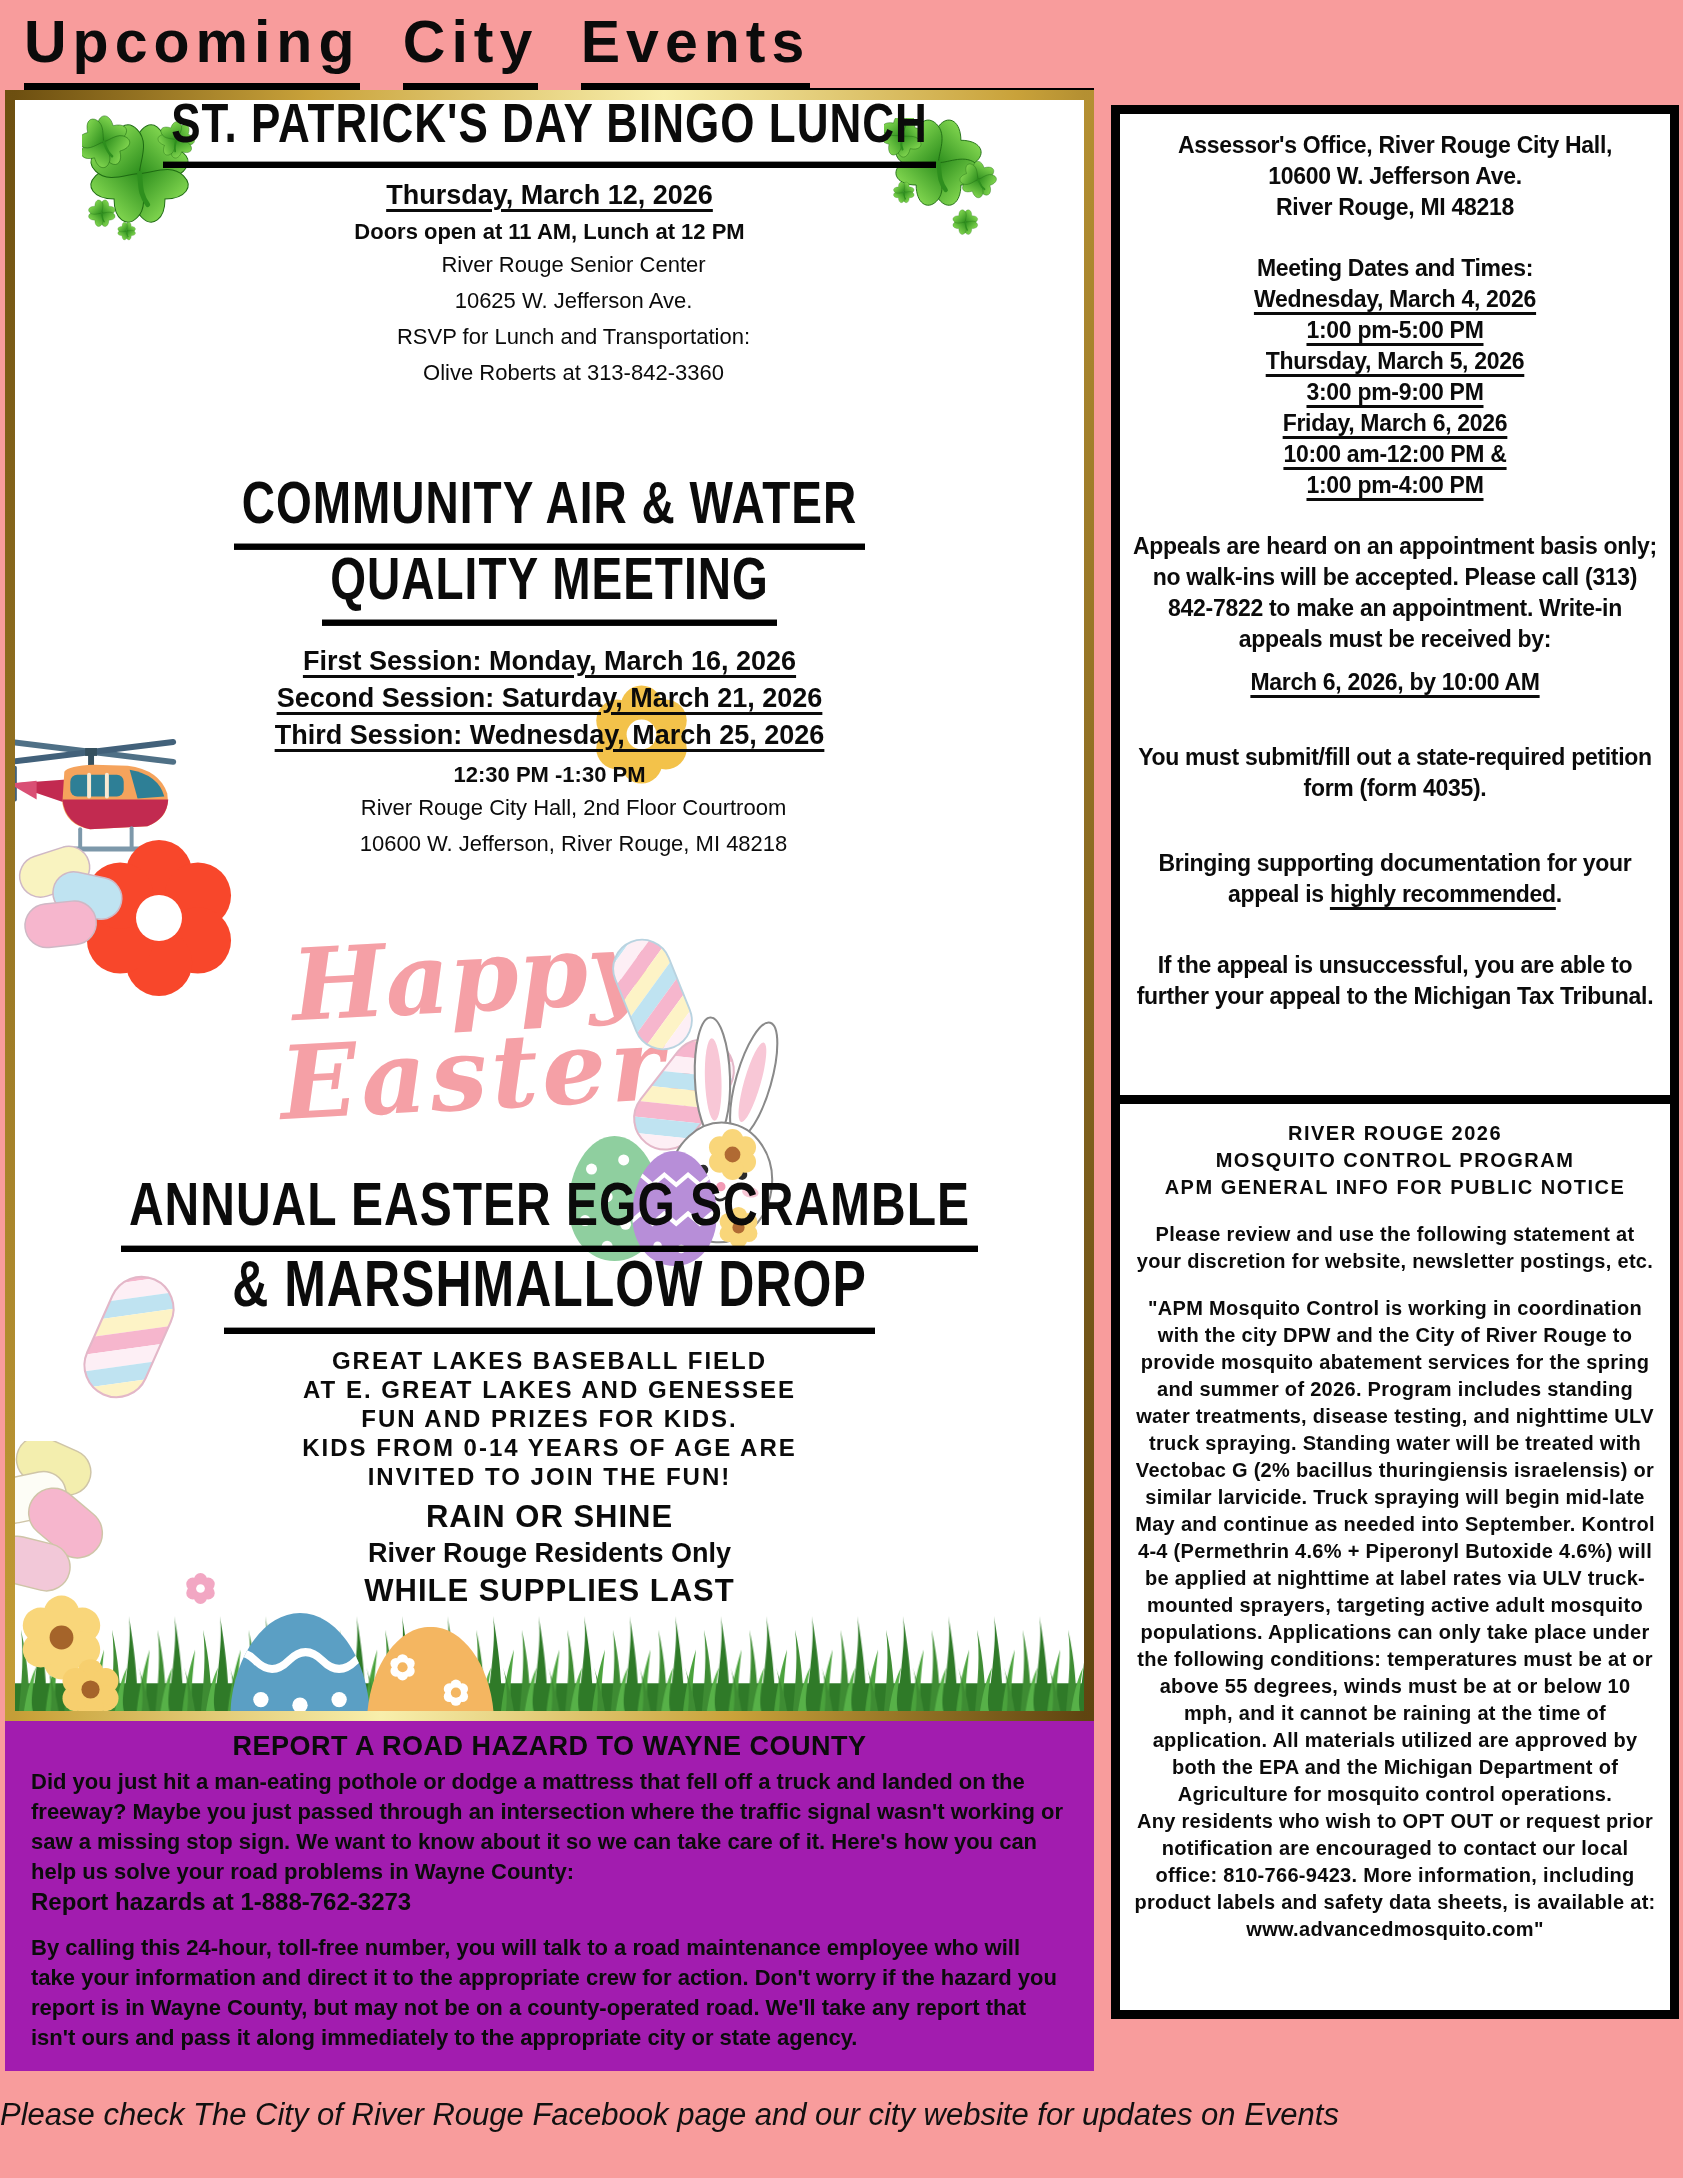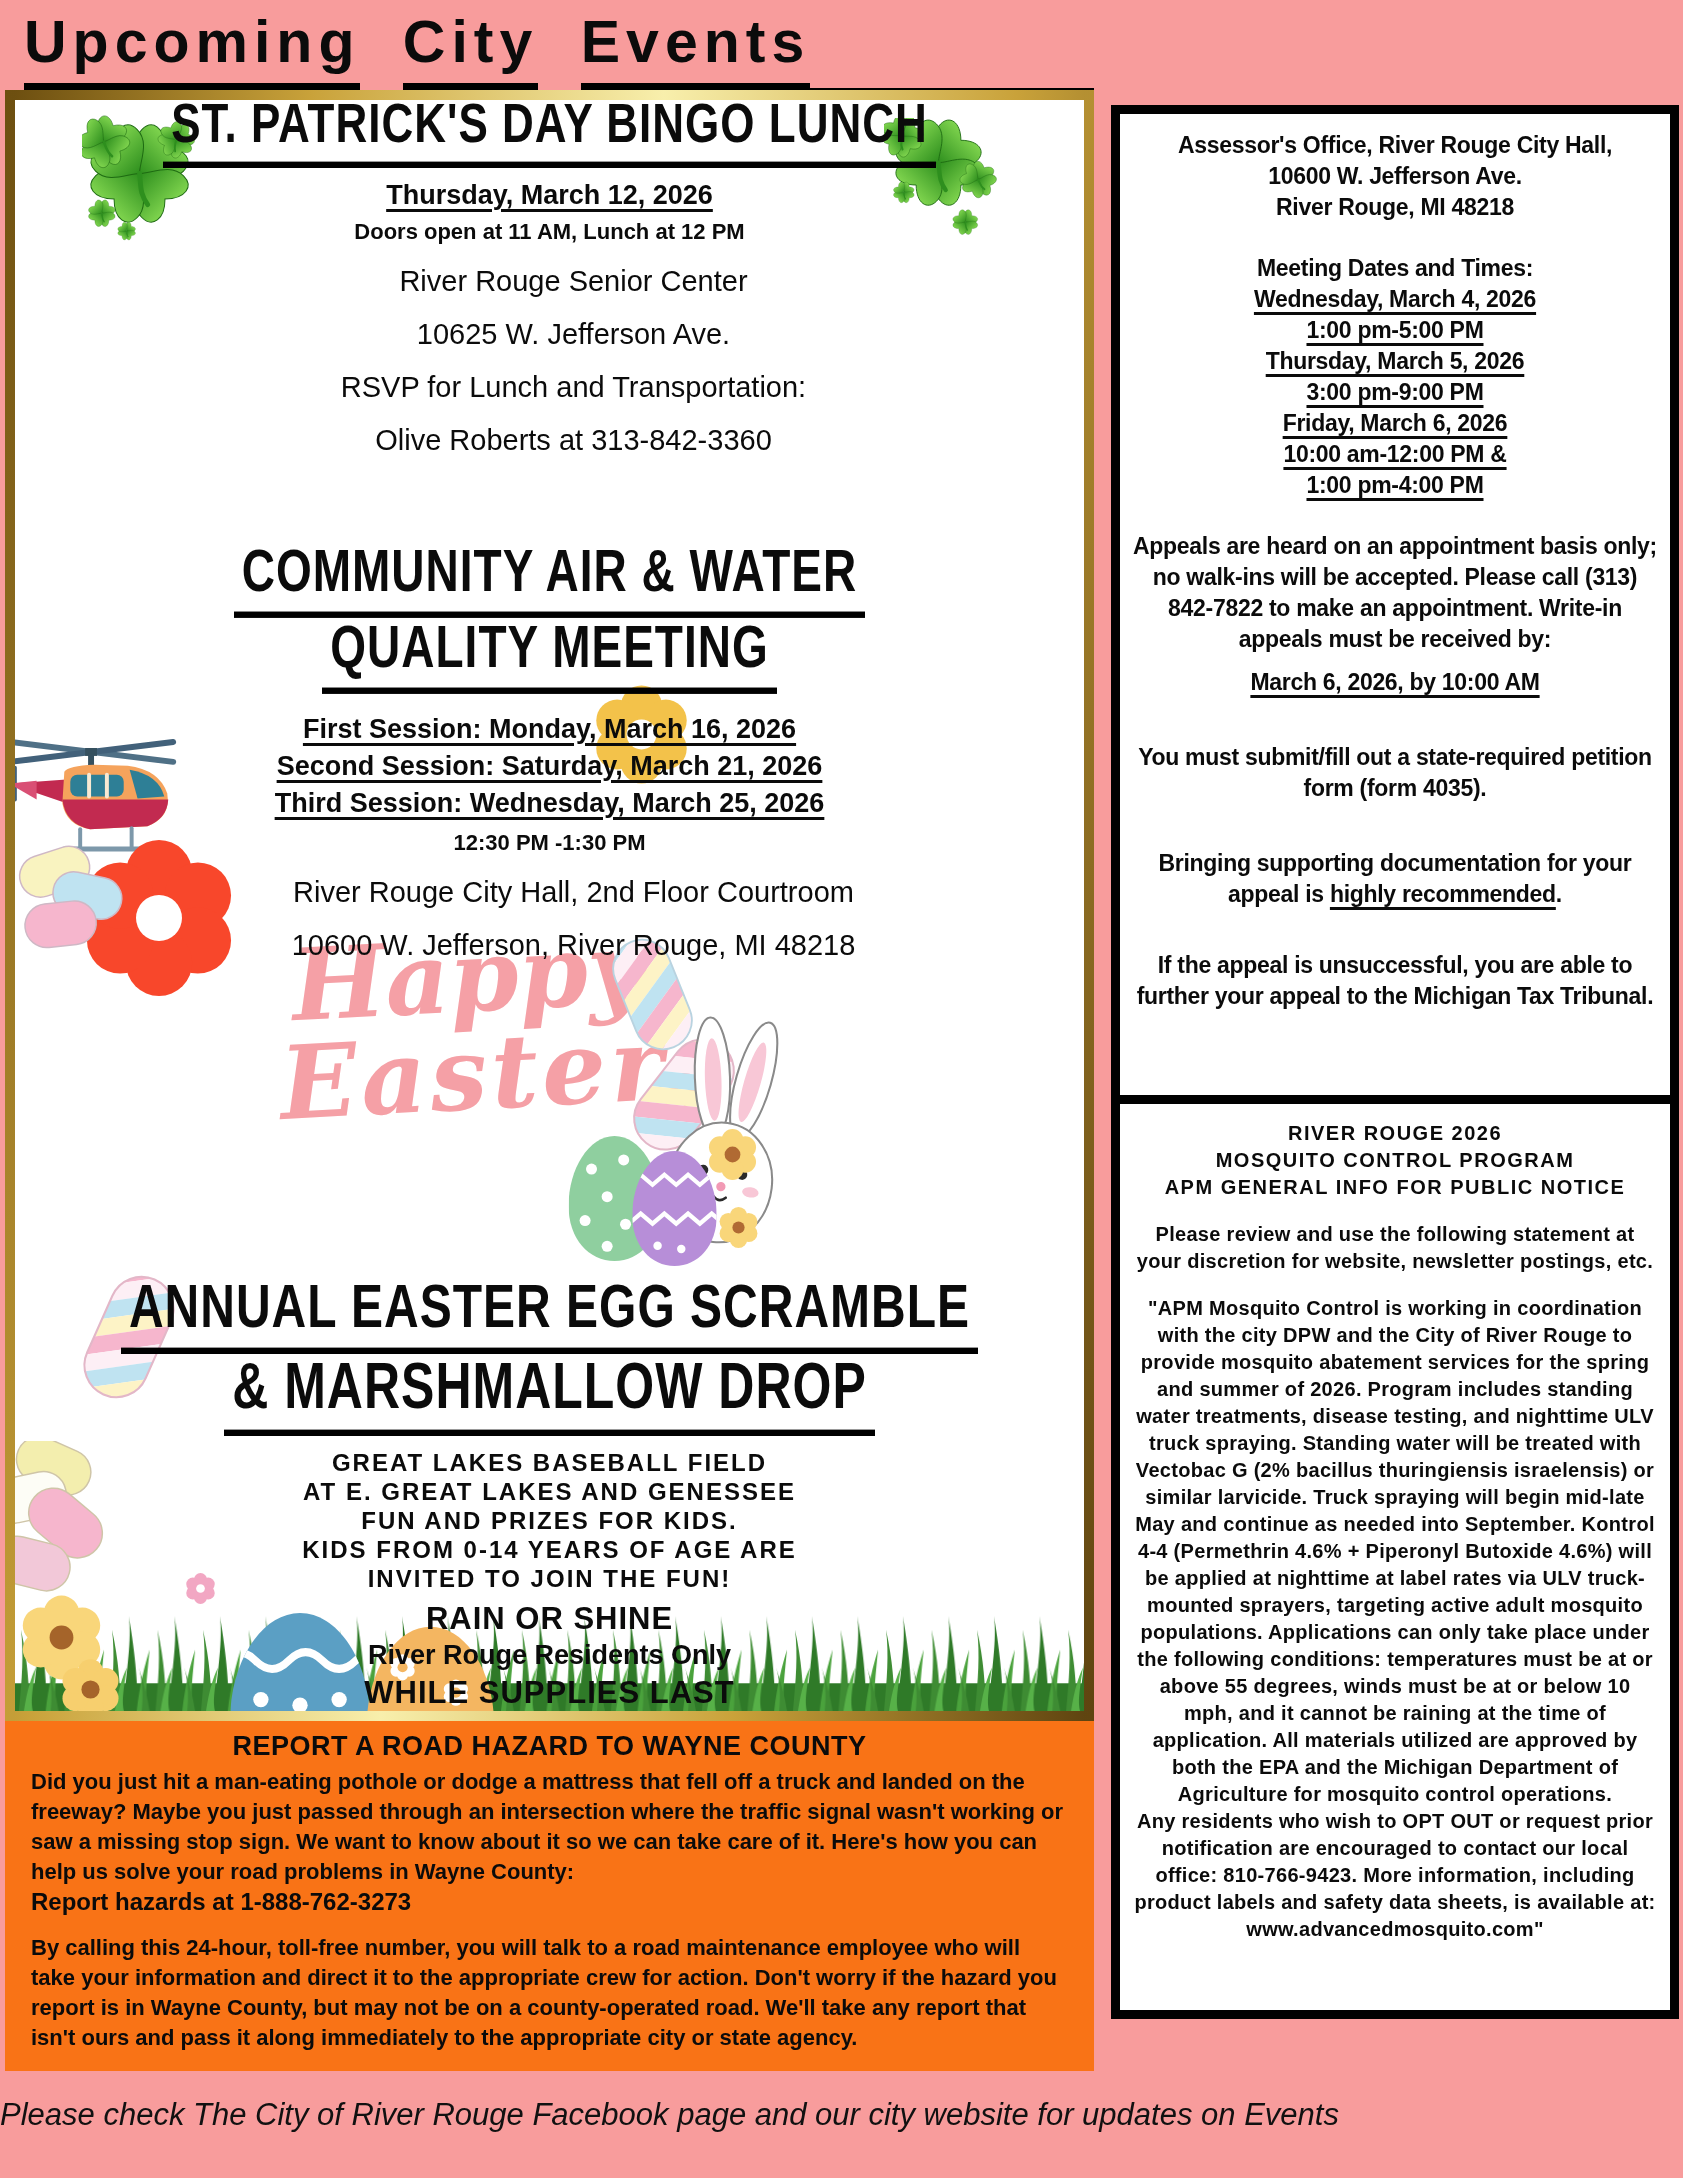--- a/index.html
+++ b/index.html
@@ -36,21 +36,21 @@
     border-bottom:5px solid #000; padding:0 8px 5px;
   }
   .h-bingo { font-size:44px; }
   .h-air   { font-size:46px; line-height:1.18; margin-top:2px;}
   .h-egg1  { font-size:48px; }
   .h-egg2  { font-size:50px; }
 
   .event-date { font-size:27px; font-weight:bold; margin-top:12px;
       text-decoration:underline; text-decoration-thickness:3px; text-underline-offset:5px; }
   .event-bold { font-size:22px; font-weight:bold; margin-top:8px; }
-  .event-line { font-size:29px; line-height:33px; margin-top:20px; font-weight:400;padding-left:48px; }
+  .event-line { font-size:22px; line-height:33px; margin-top:3px; font-weight:400;padding-left:48px; }
   .gap-lg { height:95px; }
   .session-line { font-size:27px; font-weight:bold; line-height:37px;
       text-decoration:underline; text-decoration-thickness:3px; text-underline-offset:5px; }
   .sessions { margin-top:16px; }
   .easter-spacer { height:327px; }
   .egg-detail { font-size:24px; font-weight:bold; letter-spacing:2px; line-height:29px; }
   .egg-details { margin-top:12px; }
   .rain  { font-size:31px; font-weight:bold; margin-top:8px; letter-spacing:1px;}
   .residents { font-size:27px; font-weight:bold; margin-top:3px; }
   .supplies { font-size:31px; font-weight:bold; margin-top:4px; letter-spacing:1px;}
@@ -62,21 +62,21 @@
     position:absolute; z-index:2; left:238px; top:828px; width:436px;
     font-family:"DejaVu Serif", serif; font-style:italic; font-weight:bold;
     color:#f5a0a6; text-align:center; line-height:0.98; transform:rotate(-3deg);
   }
   .script-happy .l1 { font-size:99px; }
   .script-happy .l2 { font-size:101px; letter-spacing:4px;}
 
   
   .road-hazard {
     position:absolute; left:5px; top:1721px; width:1089px; height:350px;
-    background:#f97316; padding:10px 26px 0; overflow:hidden; z-index:1;
+    background:#a21caf; padding:10px 26px 0; overflow:hidden; z-index:1;
   }
   .rh-title { text-align:center; font-size:27px; font-weight:bold; letter-spacing:0.5px; margin-bottom:5px; }
   .rh-para  { font-size:22px; font-weight:bold; line-height:30px; text-align:left; }
   .rh-report{ font-size:24px; font-weight:bold; line-height:30px; text-align:left; }
   .rh-gap   { height:16px; }
 
   
   .black-panel {
     position:absolute; left:1111px; width:568px; background:#fff;
     border:9px solid #000; text-align:center;

